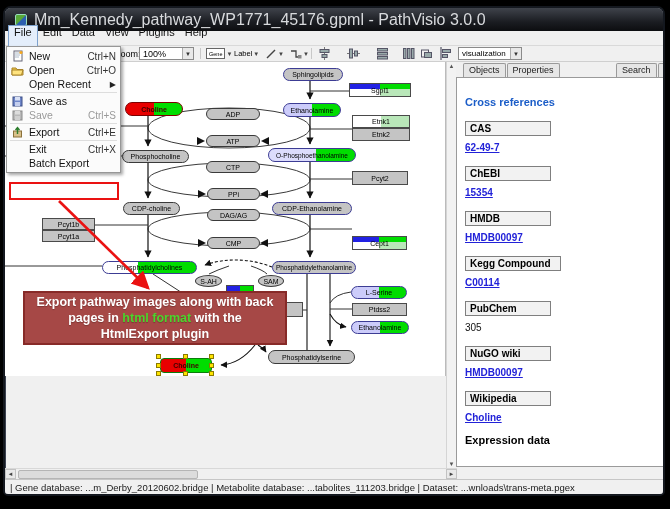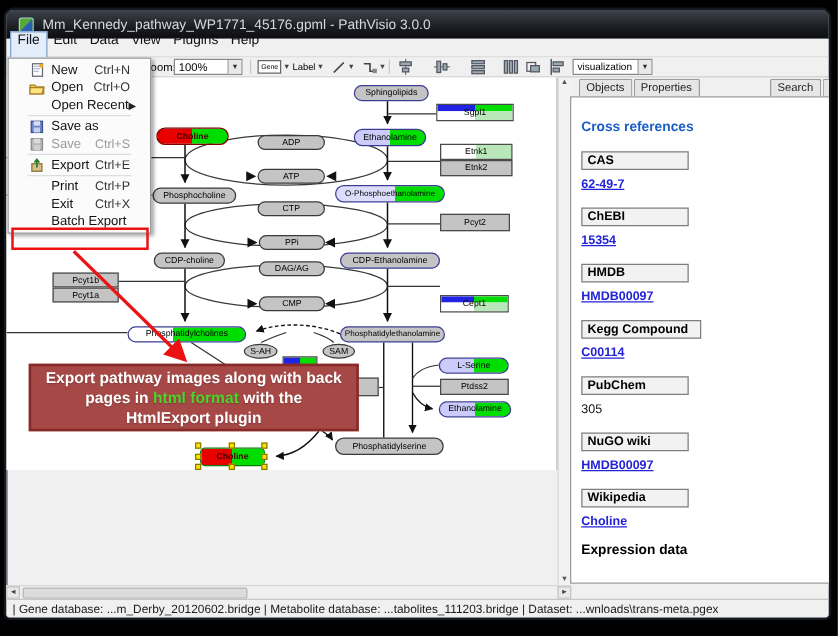--- a/index.html
+++ b/index.html
@@ -10,21 +10,21 @@
   
   #win { position:absolute; left:3px; top:6px; width:662px; height:490px;
          background:#f0f0f0; border:2px solid #14181f; border-radius:8px 8px 5px 5px;
          box-shadow:0 0 0 1px #3c4250 inset; overflow:hidden;
          display:flex; flex-direction:column; }
   #titlebar { height:23px; background:linear-gradient(#3f434b,#1b1d22 60%,#0c0d10);
               display:flex; align-items:center; padding-left:10px; flex:0 0 auto; }
   #title-icon { width:12px; height:12px; margin-right:7px; border-radius:2px;
                 background:linear-gradient(135deg,#57a837 45%,#2b5fb0 55%);
                 border:1px solid #9db; }
-  #title-text { color:#d8dadd; font-size:11px; white-space:nowrap;text-align:center; }
+  #title-text { color:#d8dadd; font-size:16px; white-space:nowrap;text-align:center; }
 
   
   #menubar { height:15px; background:#f0f0f0; border-bottom:1px solid #d9d9d9;
              display:flex; align-items:center; font-size:11px; padding-left:3px; flex:0 0 auto;}
   .menu-item { padding:0 5px; height:26px; line-height:14px; color:#111; }
   .menu-item.open { border:1px solid #7da2ce; background:#e4eefb; line-height:12px; }
 
   
   #toolbar { height:16px; background:#f0f0f0; border-bottom:1px solid #cfcfcf;
              position:relative; flex:0 0 auto; font-size:9px; }
@@ -79,21 +79,21 @@
   #annotation { position:absolute; left:18px; top:229px; width:264px; height:54px;
     background:#a64846; border:2px solid #872a28; color:#fff; z-index:7;
     font-weight:bold; font-size:12.5px; line-height:1.3; text-align:center;
     display:flex; flex-direction:column; justify-content:center;
     text-shadow:0 1px 1px rgba(0,0,0,.25); }
   .hl-green { color:#4cd42c; }
 
   
   #file-menu { position:absolute; left:1px; top:38px; width:115px; z-index:20;
     background:#fbfbfb; border:1px solid #979797; box-shadow:2px 2px 3px rgba(0,0,0,.35);
-    padding:2px 12px; font-size:10.5px; }
+    padding:2px 0; font-size:10.5px; }
   .fm-item { height:14px; display:flex; align-items:center; padding:0 4px 0 3px; color:#111; }
   .fm-ico { width:15px; height:12px; margin-right:4px; display:flex; align-items:center;
             justify-content:center; flex:0 0 15px;}
   .fm-label { flex:1; white-space:nowrap; }
   .fm-short { color:#333; font-size:10px; }
   .fm-sep { height:1px; background:#ddd; margin:1px 3px; }
   .fm-item.disabled .fm-label, .fm-item.disabled .fm-short { color:#9a9a9a; }
   .fm-sub { font-size:8px; color:#222; }
   #batch-rect { position:absolute; left:2px; top:135px; width:110px; height:18px;
                 border:2px solid #ea1212; z-index:25; }
@@ -536,25 +536,20 @@
               <rect x="1.5" y="5" width="8" height="6" fill="#d8c08a" stroke="#8a703a"></rect>
               <path d="M5.5 8 v-5.5 M3.5 4 l2 -2.5 2 2.5" fill="none" stroke="#2c7d2c" stroke-width="1.4"></path>
             </svg>
           </span>
       <span class="fm-label">Export</span>
           <span class="fm-short">Ctrl+E</span>
     </div>
     <div class="fm-sep"></div>
     <div class="fm-item">
       <span class="fm-ico"></span>
-      <span class="fm-label">Print</span>
-          <span class="fm-short">Ctrl+P</span>
-    </div>
-    <div class="fm-item">
-      <span class="fm-ico"></span>
       <span class="fm-label">Exit</span>
           <span class="fm-short">Ctrl+X</span>
     </div>
     <div class="fm-item">
       <span class="fm-ico"></span>
       <span class="fm-label">Batch Export</span>
           <span class="fm-short"></span>
     </div>
     <div id="batch-rect"></div>
   </div>

